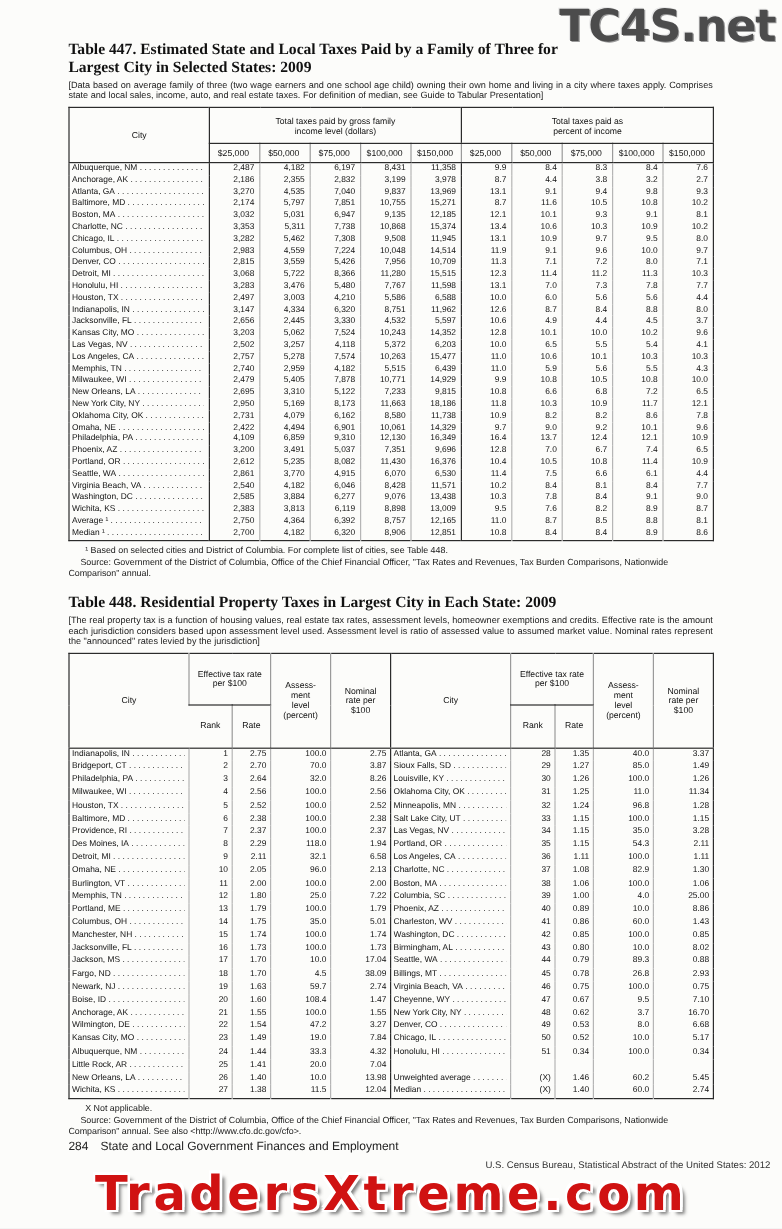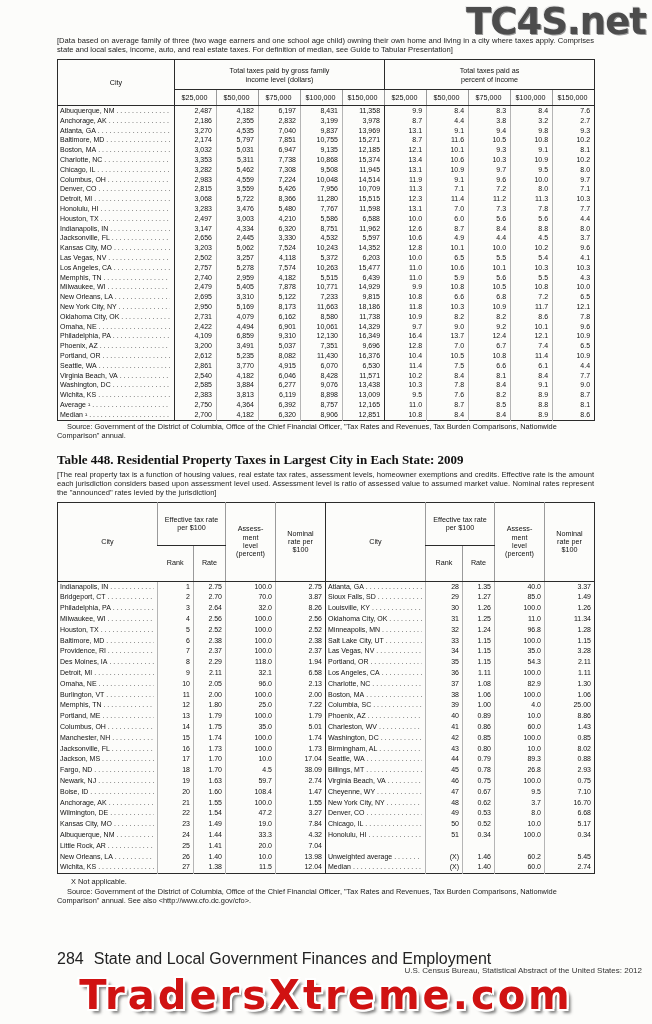--- a/index.html
+++ b/index.html
@@ -54,21 +54,21 @@
   td.city .inner { display:flex; width:100%; overflow:hidden; }
   td.city .cn { white-space:nowrap; }
   td.city .ld { flex:1; overflow:hidden; white-space:nowrap; color:#333; }
   td.city .ld::after { content:"\00a0. . . . . . . . . . . . . . . . . . . . . . . . . . ."; }
 
   .footnote { font-size:7.4px; line-height:9px; margin:3px 0 1px 0; text-indent:14px; }
   .source { font-size:7.4px; line-height:9px; margin:1px 0 6px 0; text-indent:10px; }
   .gap { height:7px; }
 
   
-  .page-footer { position:absolute; left:57px; top:950px; font-size:16px; color:#222;
+  .page-footer { position:absolute; left:57px; top:950px; font-size:10px; color:#222;
                  font-family:"Liberation Sans", sans-serif; }
   .page-footer .num { margin-right:10px; }
   .census-line { position:absolute; right:10px; top:966px; font-size:8px; color:#333;margin-left:28px; }
 
   
   .wm { position:absolute; font-weight:bold; white-space:nowrap; pointer-events:none; z-index:20;
         font-family:"DejaVu Sans", sans-serif; }
   .wm-top {
     top:0px; right:6px; font-size:37px; letter-spacing:-1px; color:#4c4c4c;
     text-shadow:1px 1px 0 #9a9a9a, -1px -1px 0 #e8e8e8;
@@ -89,20 +89,22 @@
 </head>
 <body>
 
 <div class="page">
 
   <div class="wm wm-top">TC4S.net</div>
   <div class="wm wm-bottom">TradersXtreme.com</div>
 
   <div class="content">
 
+    <h1 class="tbl-title">Table 447. Estimated State and Local Taxes Paid by a Family of Three for
+Largest City in Selected States: 2009</h1>
     <p class="bracket-note">[Data based on average family of three (two wage earners and one school age child) owning their own home and living in a city where taxes apply. Comprises state and local sales, income, auto, and real estate taxes. For definition of median, see Guide to Tabular Presentation]</p>
 
     <table class="t447">
       <colgroup>
         <col style="width:117px">
         <col style="width:42px">
           <col style="width:42px">
           <col style="width:42px">
           <col style="width:42px">
           <col style="width:42px">
@@ -706,20 +708,21 @@
             <td class="num">12,851</td>
             <td class="num">10.8</td>
             <td class="num">8.4</td>
             <td class="num">8.4</td>
             <td class="num">8.9</td>
             <td class="num">8.6</td>
           </tr>
         </tbody>
     </table>
 
+    <p class="footnote">¹ Based on selected cities and District of Columbia. For complete list of cities, see Table 448.</p>
     <p class="source">Source: Government of the District of Columbia, Office of the Chief Financial Officer, "Tax Rates and Revenues, Tax Burden Comparisons, Nationwide Comparison" annual.</p>
 
     <div class="gap"></div>
 
     <h1 class="tbl-title">Table 448. Residential Property Taxes in Largest City in Each State: 2009</h1>
     <p class="bracket-note">[The real property tax is a function of housing values, real estate tax rates, assessment levels, homeowner exemptions and credits. Effective rate is the amount each jurisdiction considers based upon assessment level used. Assessment level is ratio of assessed value to assumed market value. Nominal rates represent the "announced" rates levied by the jurisdiction]</p>
 
     <table class="t448">
       <colgroup>
         <col style="width:100px">

